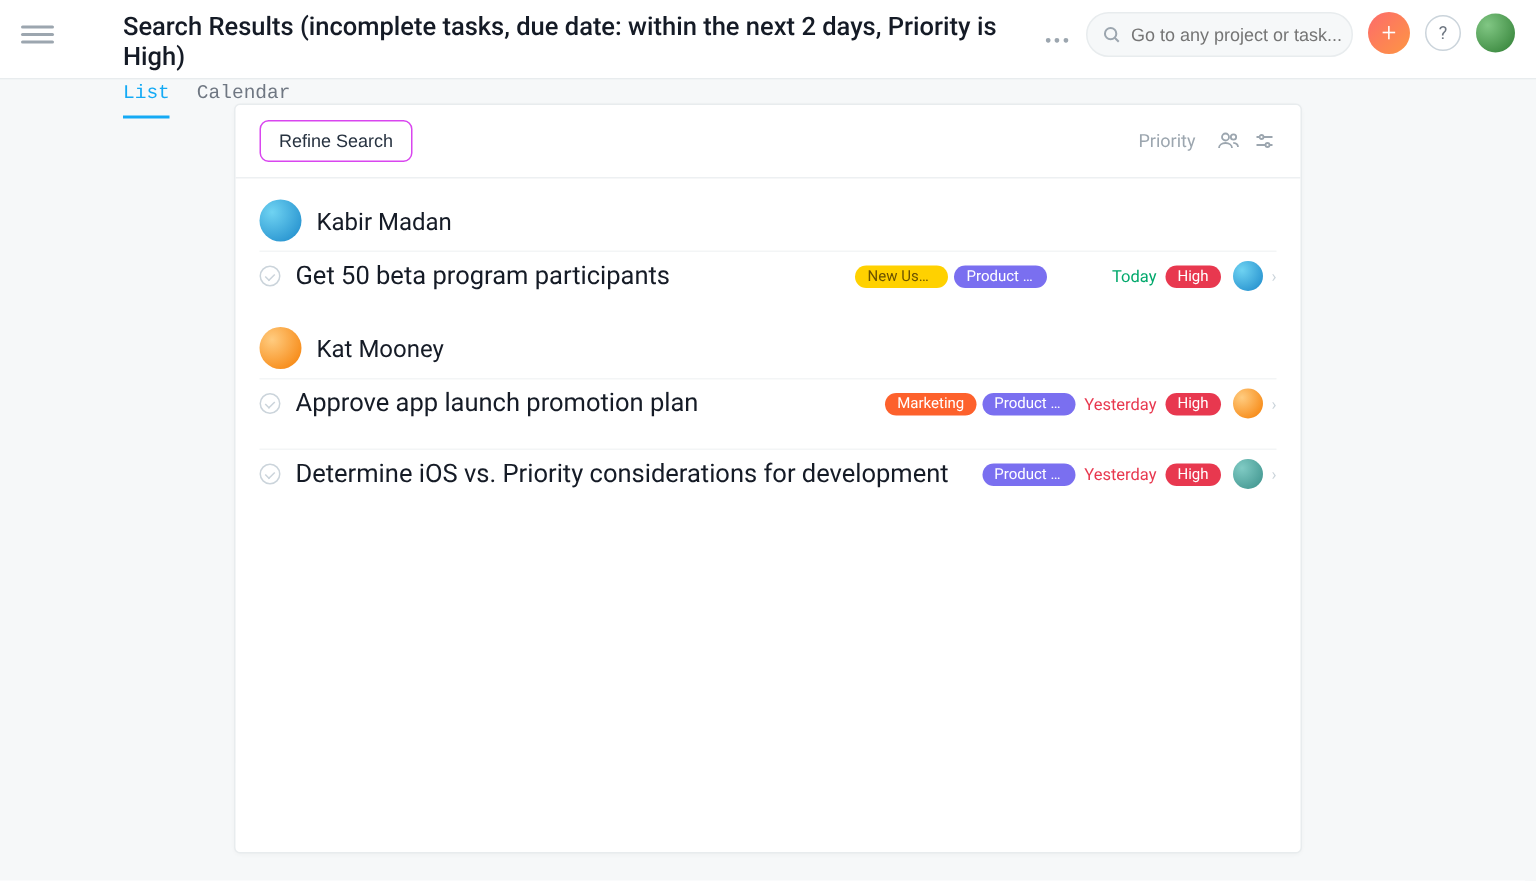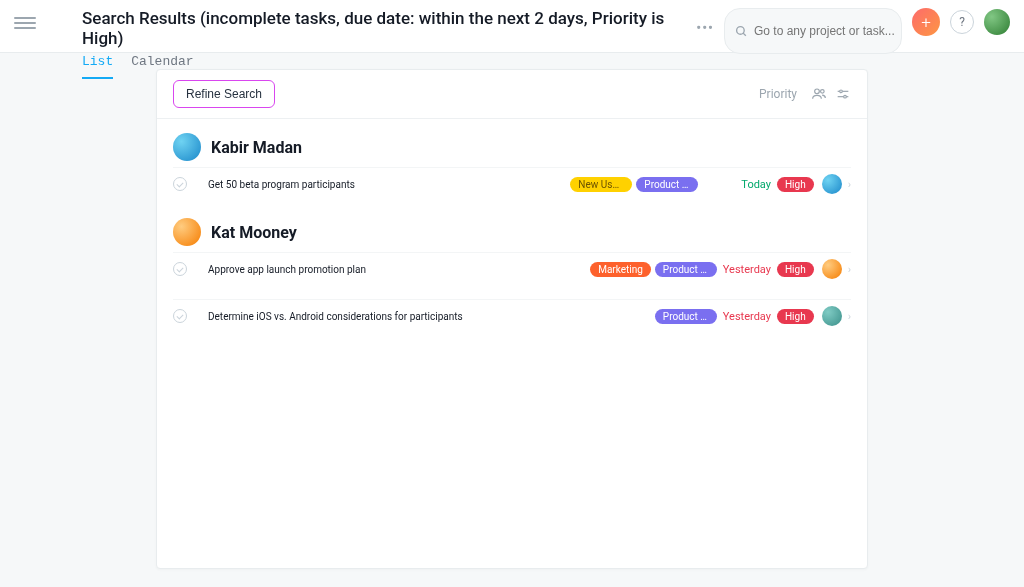--- a/index.html
+++ b/index.html
@@ -51,21 +51,21 @@
       font-family: Liberation Mono, monospace;
     }
     .tab.active {
       color: #14aaf5;
       border-bottom: 2px solid #14aaf5;
     }
     .search-box {
       background: #f6f8f9;
       border: 1px solid #e8ecee;
       border-radius: 16px;
-      height: 46px;
+      height: 30px;
       width: 178px;
       display: flex;
       align-items: center;
       padding: 0 10px;
       gap: 6px;
       margin-top: 0;
     }
     .search-box input {
       border: none;
       background: transparent;
@@ -145,21 +145,21 @@
     .priority-label { color: #9ca6af; font-size: 12px; margin-right: 6px; }
     .icon-btn { color: #9ca6af; cursor: pointer; display: flex; align-items: center; }
 
     .group { padding: 10px 16px 4px 16px; }
     .group-header {
       display: flex;
       align-items: center;
       gap: 10px;
       padding: 4px 0 6px 0;
     }
-    .group-header .name { font-size: 16px; font-weight: 700; }
+    .group-header .name { font-size: 16px; font-weight: 400; }
     .task-row {
       display: flex;
       align-items: center;
       padding: 6px 0;
       border-top: 1px solid #f3f5f6;
       cursor: pointer;
     }
     .check {
       width: 14px;
       height: 14px;
@@ -171,21 +171,21 @@
     }
     .check::after {
       content: '';
       position: absolute;
       left: 3px; top: 4px;
       width: 5px; height: 3px;
       border-left: 1.2px solid #cbd4db;
       border-bottom: 1.2px solid #cbd4db;
       transform: rotate(-45deg);
     }
-    .task-title { flex: 1; font-size: 10px; color: #151b26; margin-left: 11px; }
+    .task-title { flex: 1; font-size: 17px; color: #151b26; }
     .pills { display: flex; gap: 4px; align-items: center; }
     .pill {
       border-radius: 10px;
       padding: 2px 8px;
       font-size: 10px;
       color: #fff;
       white-space: nowrap;
       max-width: 62px;
       overflow: hidden;
       text-overflow: ellipsis;
@@ -301,21 +301,21 @@
             <span class="pill pill-red">High</span>
             <span class="row-end">
               <span class="avatar avatar-sm av-orange"></span>
               <span class="chevron">›</span>
             </span>
           </div>
         </div>
         <div class="group">
           <div class="task-row">
             <span class="check"></span>
-            <span class="task-title">Determine iOS vs. Android considerations for participants</span>
+            <span class="task-title">Determine iOS vs. Priority considerations for development</span>
             <span class="pills">
               <span class="pill pill-purple" title="Product launch">Product l…</span>
             </span>
             <span class="due due-yesterday">Yesterday</span>
             <span class="pill pill-red">High</span>
             <span class="row-end">
               <span class="avatar avatar-sm av-teal"></span>
               <span class="chevron">›</span>
             </span>
           </div>

